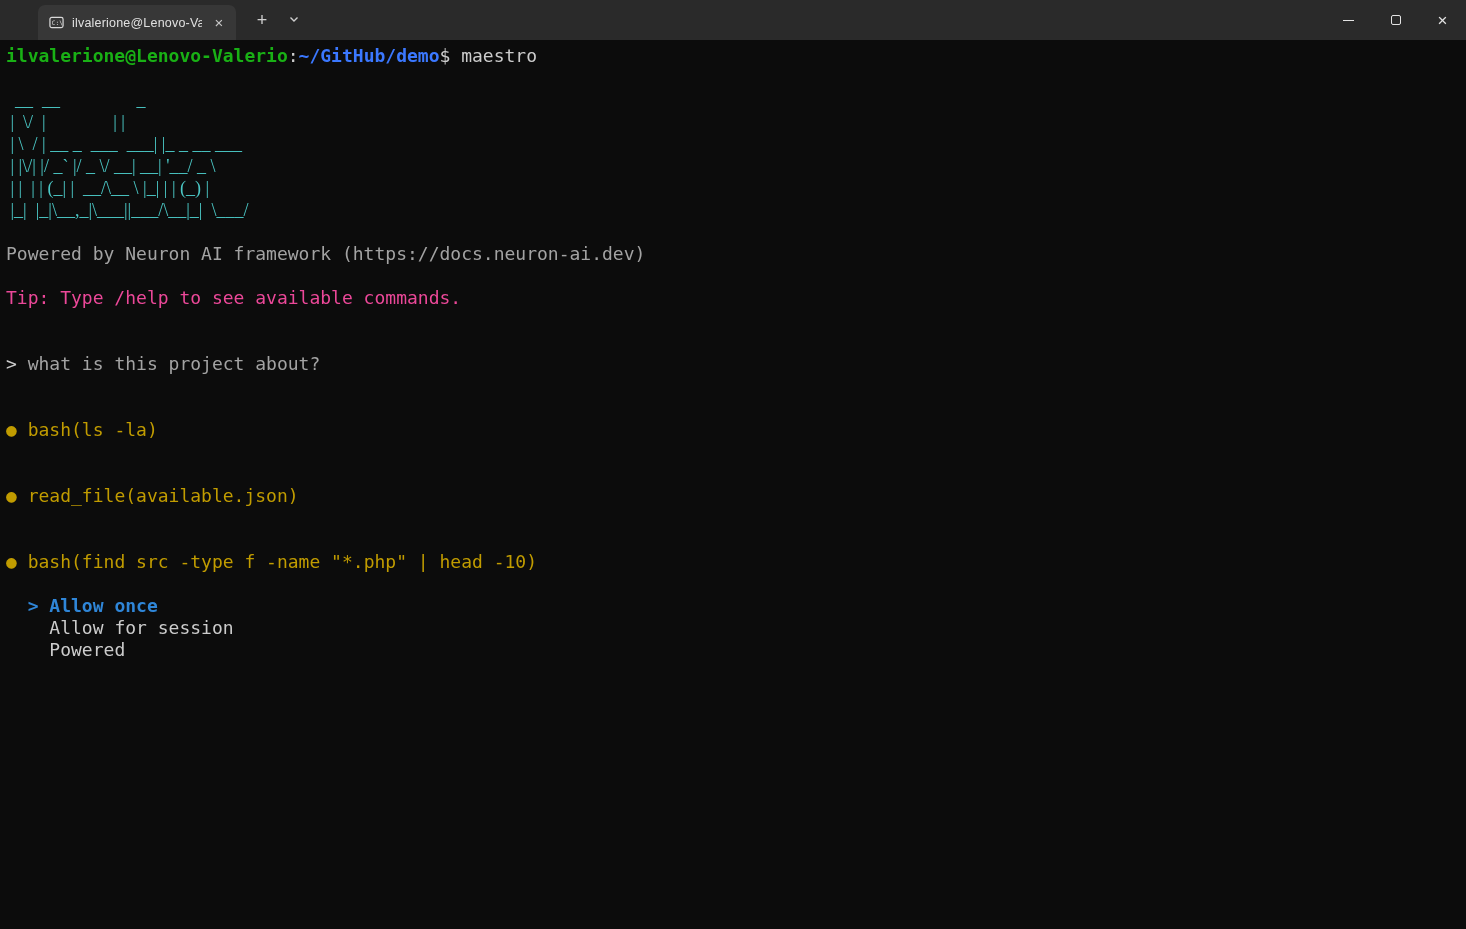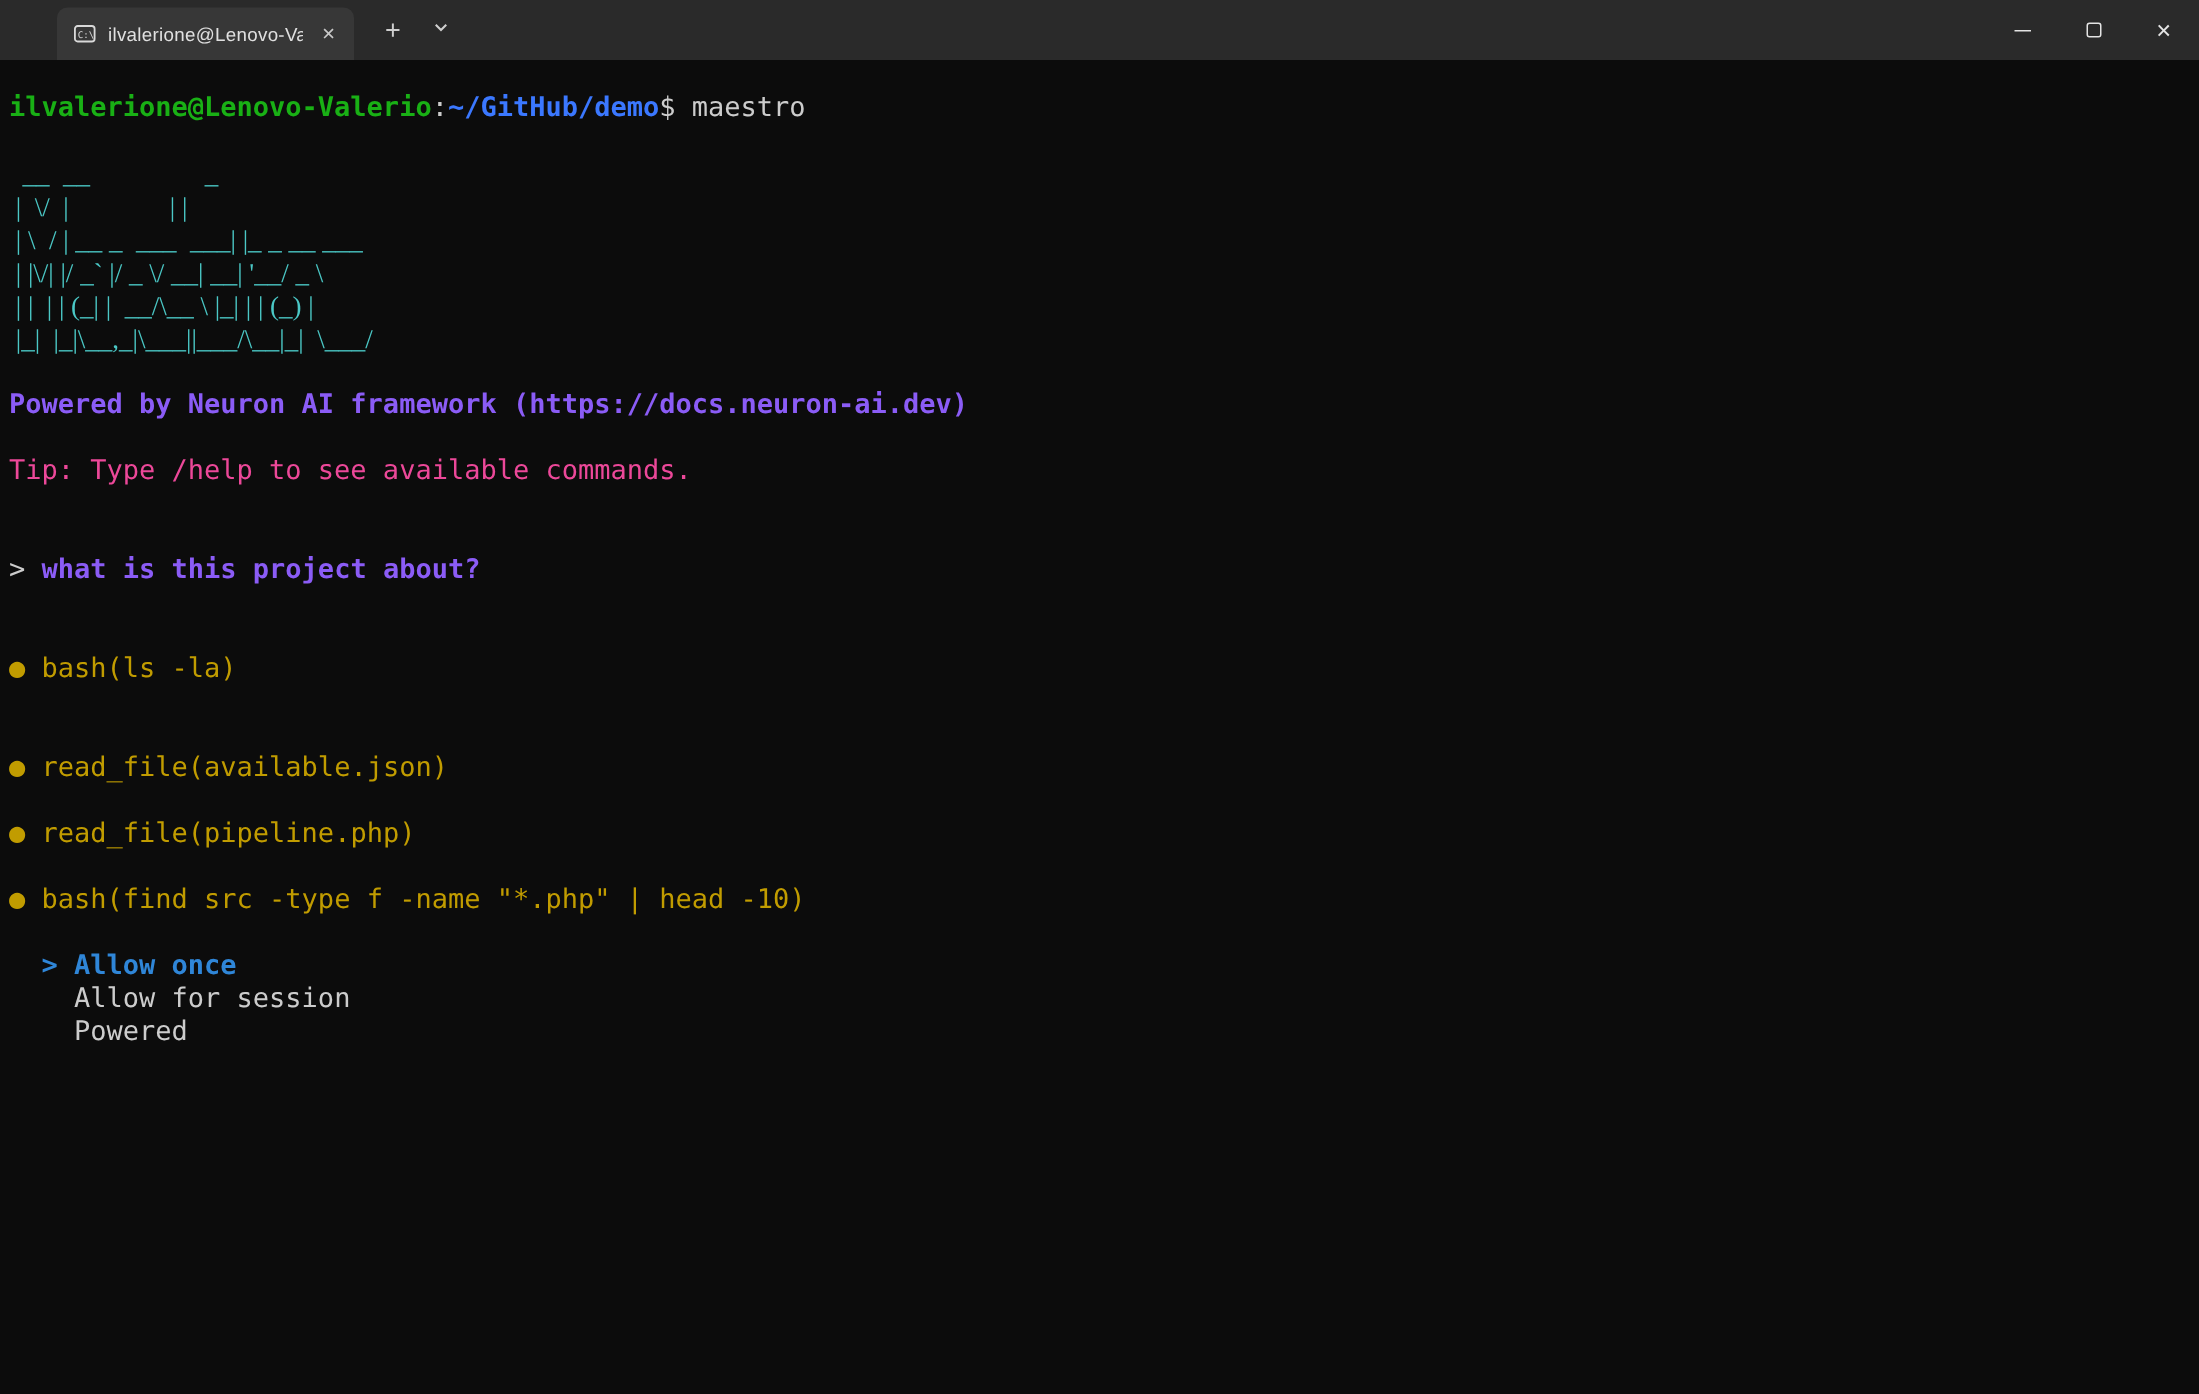--- a/index.html
+++ b/index.html
@@ -35,31 +35,31 @@
   .newtab{ font-size:18px; margin-left:10px; font-weight:300; }
   .spacer{ flex:1 1 auto; }
   .win-btn{
     width:47px; display:flex; align-items:center; justify-content:center;
     color:#e4e4e4; font-size:15px; cursor:default;
   }
   .min-glyph{ display:inline-block; width:11px; border-top:1.2px solid #e4e4e4; }
   .max-glyph{ display:inline-block; width:10px; height:10px; border:1.2px solid #e4e4e4; border-radius:2px; }
   .close-glyph{ font-size:17px; line-height:1; }
   
-  .terminal{ padding:21px 6px 0 6px; }
+  .terminal{ padding:5px 6px 0 6px; }
   .line{
     height:22px; line-height:22px; font-size:18px; white-space:pre;
     color:#cccccc; letter-spacing:0;
   }
   .green { color:#19b015; font-weight:bold; }
   .path  { color:#3b78ff; font-weight:bold; }
   .cyan  { color:#4bc8c6;font-family:Liberation Serif, serif; }
   .yellow{ color:#c19c00; }
   .gray  { color:#ec4899; }
-  .whiteb{ color:#8b5cf6; font-weight:bold; }
+  .whiteb{ color:#a3a3a3; font-weight:normal; }
   .blue  { color:#2f86d8; font-weight:bold; }
 </style>
 </head>
 <body>
 
 <div class="window">
 
   <div class="titlebar">
     <div class="tab">
       <span class="tab-icon">
@@ -107,21 +107,20 @@
     <div class="line"></div>
     <div class="line"></div>
     <div class="line"><span>&gt; </span><span class="whiteb">what is this project about?</span></div>
     <div class="line"></div>
     <div class="line"></div>
     <div class="line"><span class="yellow">● </span><span class="yellow">bash(ls -la)</span></div>
     <div class="line"></div>
     <div class="line"></div>
     <div class="line"><span class="yellow">● </span><span class="yellow">read_file(available.json)</span></div>
     <div class="line"></div>
-    <div class="line"><span class="yellow">● </span><span class="yellow">read_file(pipeline.php)</span></div>
     <div class="line"></div>
     <div class="line"><span class="yellow">● </span><span class="yellow">bash(find src -type f -name "*.php" | head -10)</span></div>
     <div class="line"></div>
     <div class="line"><span class="blue">  &gt; </span><span class="blue">Allow once</span></div>
     <div class="line"><span>    </span><span>Allow for session</span></div>
     <div class="line"><span>    </span><span>Powered</span></div>
   </div>
 
 </div>
 

